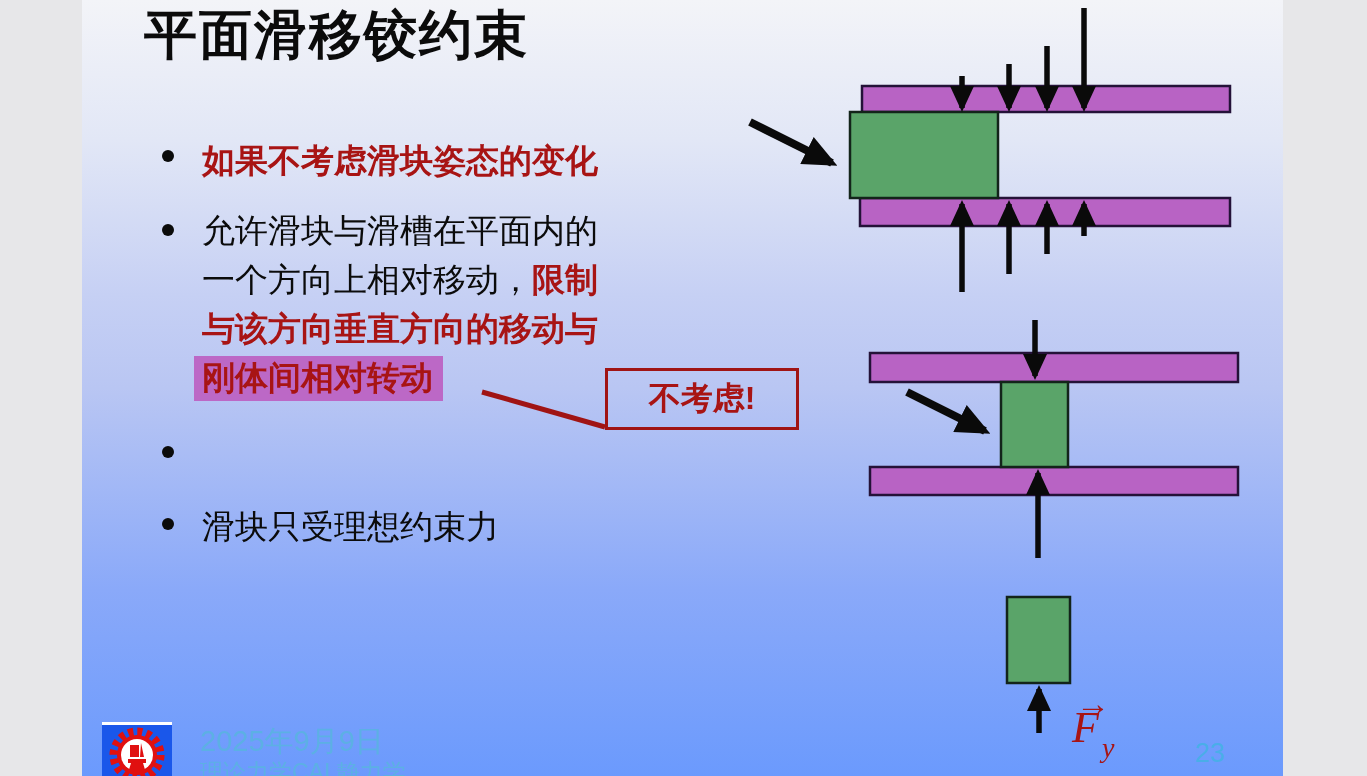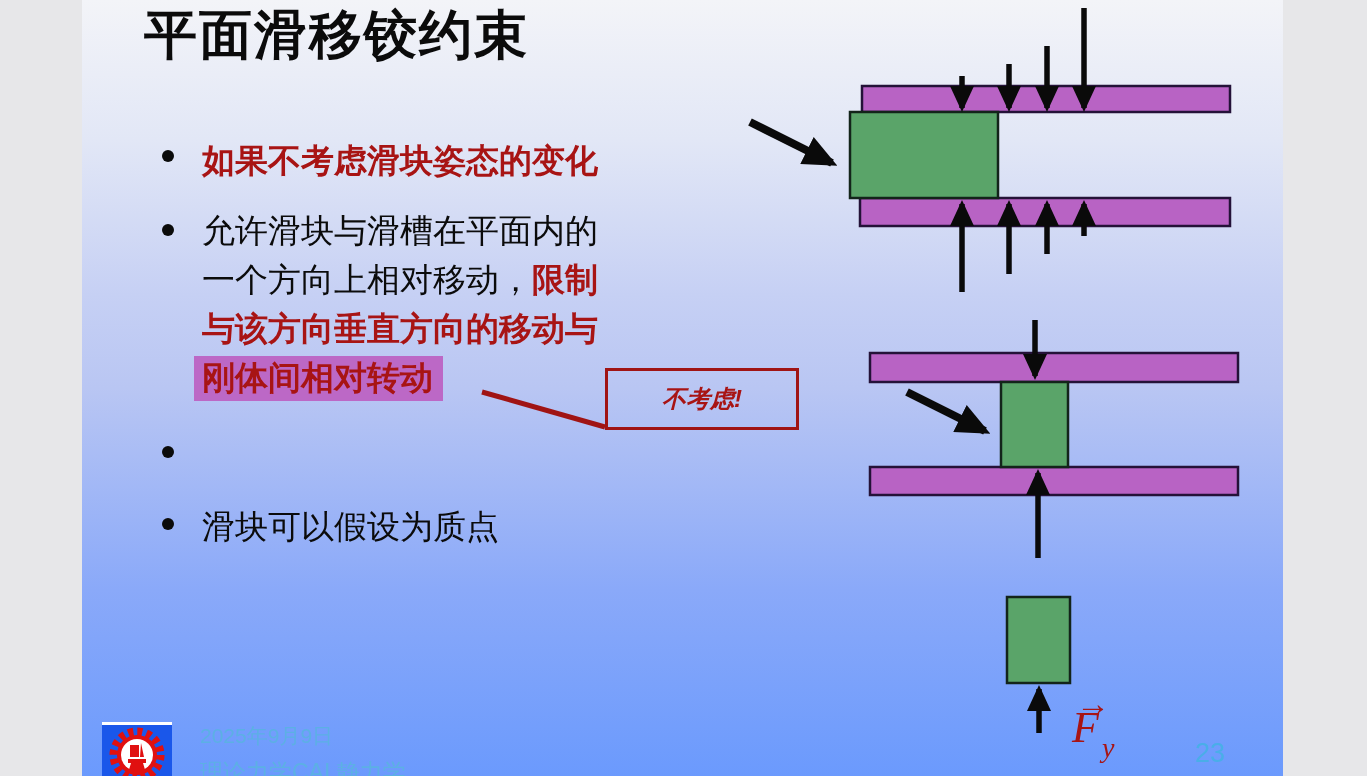--- a/index.html
+++ b/index.html
@@ -32,38 +32,38 @@
   #b3 { left:120px; top:430px; }
   #b4 { left:120px; top:502px; }
   .hl {
     background:var(--highlight,#bc68c6);
     padding:3px 10px 5px 8px; margin-left:-8px;
   }
   #callout {
     left:523px; top:368px; width:188px; height:56px;
     border:3px solid var(--dark-red,#a01414);
     display:flex; align-items:center; justify-content:center;
-    font-size:24px; font-weight:700; color:var(--red,#a81414); white-space:nowrap;font-style:italic;
+    font-size:32px; font-weight:700; color:var(--red,#a81414); white-space:nowrap;
   }
   #diagram-svg { left:0; top:0; width:1201px; height:776px; }
   .bar   { fill:var(--purple,#b863c4); stroke:#241238; stroke-width:2.5; }
   .block { fill:var(--green,#5aa469); stroke:#13241a; stroke-width:2.5; }
   .arrow { stroke:var(--arrow-black,#0a0a0a); stroke-width:5.5; fill:none; }
   .arrow-big { stroke-width:8; }
   .connector { stroke:var(--dark-red,#a01414); stroke-width:5; }
   #force-label { left:990px; top:694px; width:140px; height:82px; color:var(--red,#b01616); }
   #force-label .fy-arrow { position:absolute; left:4px; top:-10px; font-size:34px; font-weight:700; }
   #force-label .fy-f { position:absolute; left:0; top:8px; font-family:"Liberation Serif", serif;
     font-style:italic; font-size:44px; }
   #force-label .fy-sub { position:absolute; left:30px; top:38px; font-family:"Liberation Serif", serif;
     font-style:italic; font-size:28px; }
   #page-number { left:1113px; top:738px; font-size:27px; color:var(--page-blue,#49aee8); }
   #logo { left:20px; top:722px; width:70px; height:60px; background:var(--logo-blue,#1a57ea);
     border-top:3px solid #ffffff; }
-  #footer-date   { left:118px; top:722px; font-size:21px; color:var(--footer-blue,#5cb0e4); white-space:nowrap; }
+  #footer-date   { left:118px; top:722px; font-size:29px; color:var(--footer-blue,#5cb0e4); white-space:nowrap; }
   #footer-course { left:118px; top:757px; font-size:23px; color:var(--footer-blue,#5cb0e4); white-space:nowrap; }
 </style>
 </head>
 <body>
 
 <div id="slide">
 
   <div id="title" class="abs">平面滑移铰约束</div>
 
   <div class="abs dot" style="left:80px; top:150px;"></div>
@@ -74,21 +74,21 @@
   <div id="b1" class="abs btxt red">如果不考虑滑块姿态的变化</div>
 
   <div id="b2" class="abs btxt">
     <div><span class="black">允许滑块与滑槽在平面内的</span></div>
     <div><span class="black">一个方向上相对移动，</span><span class="red">限制</span></div>
     <div><span class="red">与该方向垂直方向的移动与</span></div>
     <div><span class="red hl">刚体间相对转动</span></div>
   </div>
 
 
-  <div id="b4" class="abs btxt black">滑块可以假设为质点</div>
+  <div id="b4" class="abs btxt black">滑块只受理想约束力</div>
 
   <div id="callout" class="abs">
     <span>不考虑!</span>
   </div>
 
   <svg id="diagram-svg" class="abs" viewBox="0 0 1201 776">
     <defs>
       <marker id="ah" markerUnits="userSpaceOnUse" markerWidth="26" markerHeight="24" refX="22" refY="12" orient="auto">
         <path d="M0,0 L26,12 L0,24 Z" fill="#0a0a0a"></path>
       </marker>

